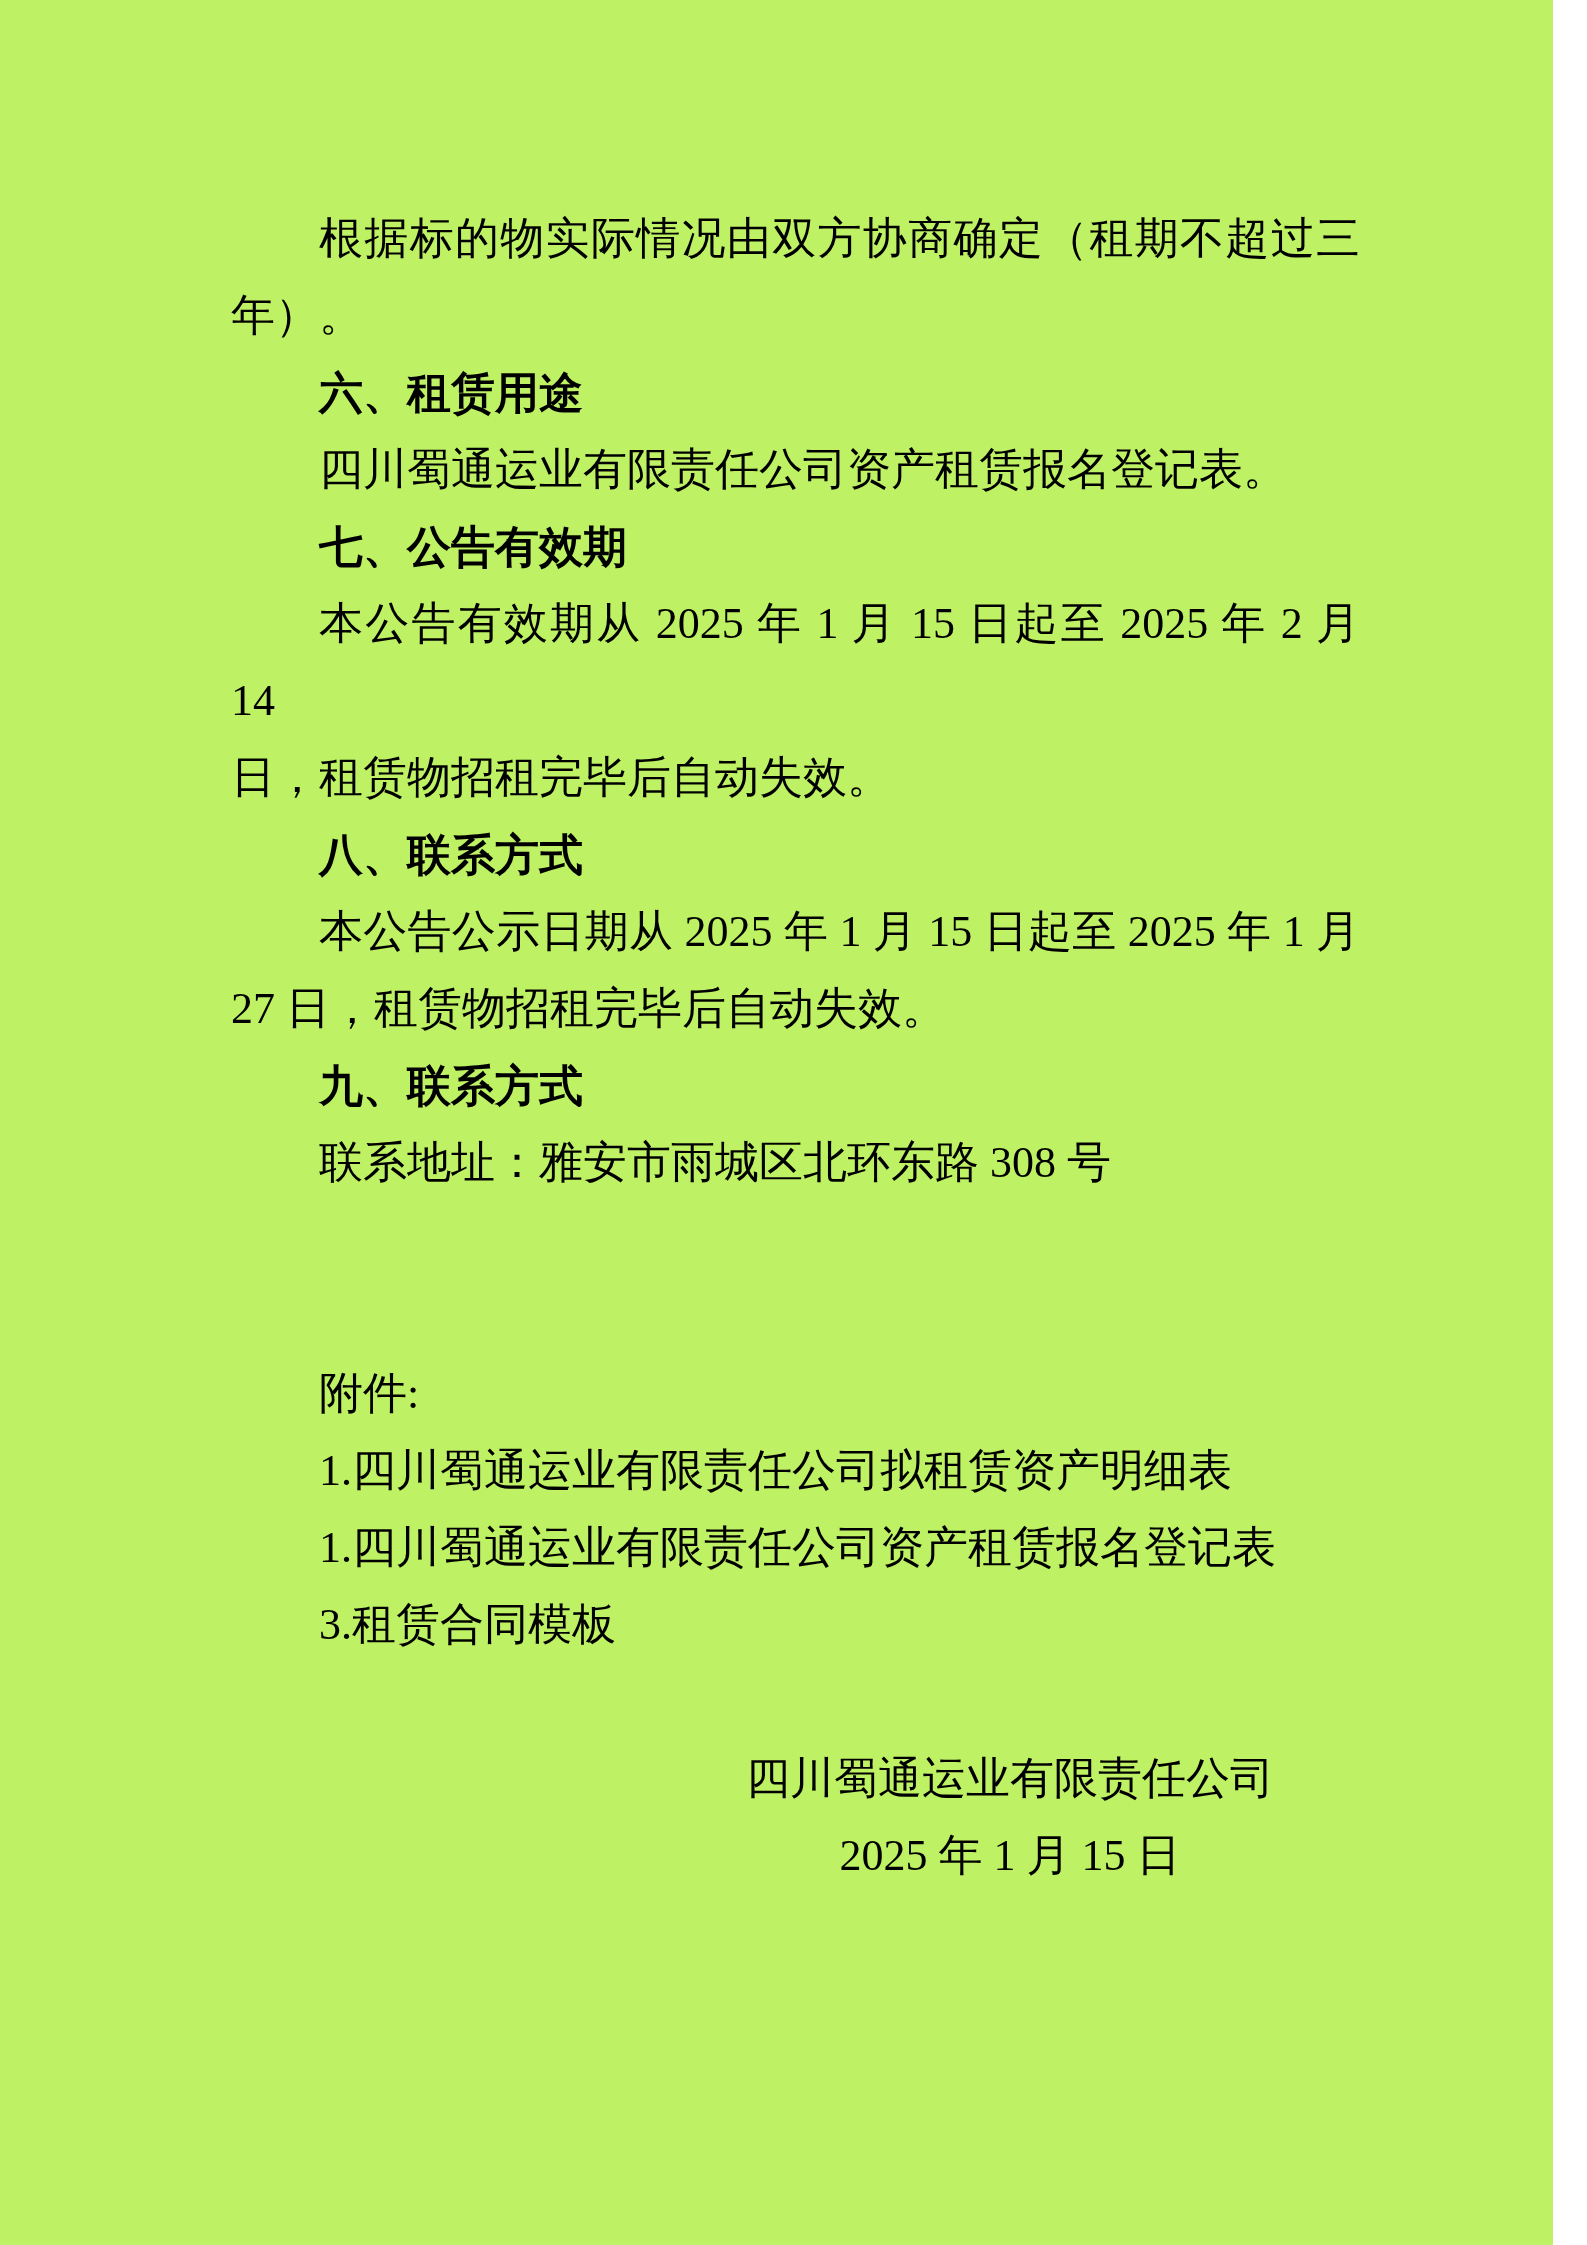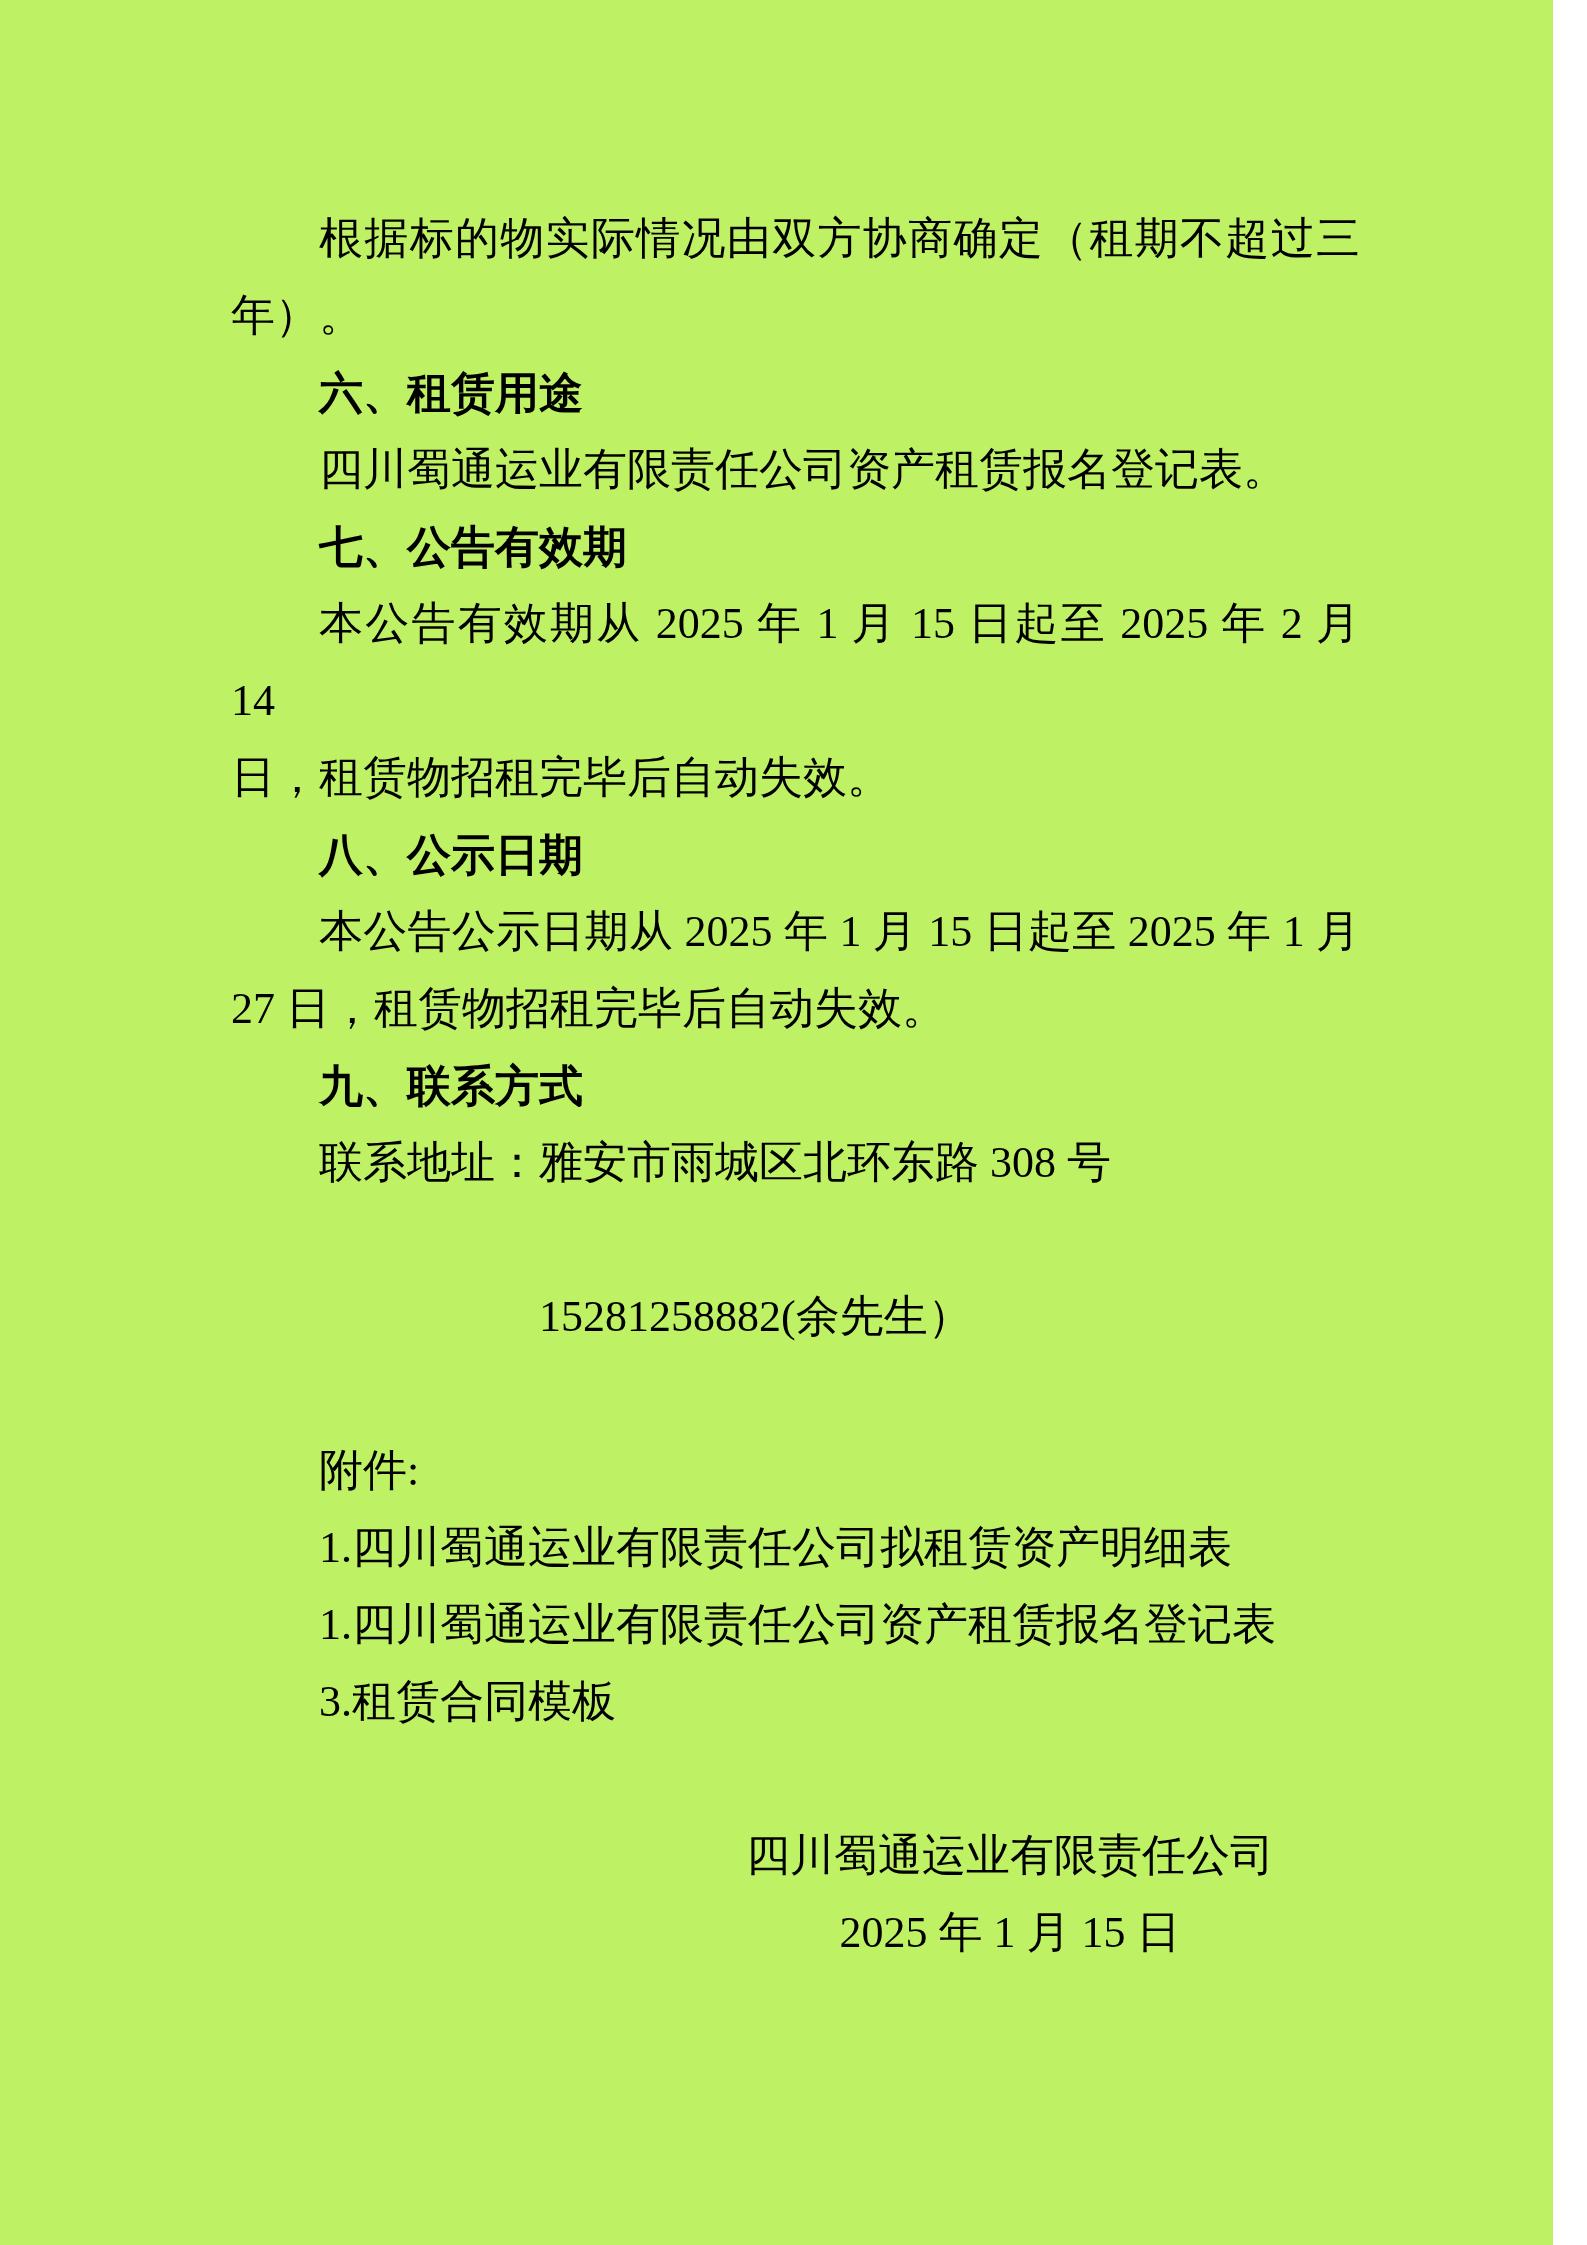--- a/index.html
+++ b/index.html
@@ -62,30 +62,29 @@
     <p class="line indent jfull">根据标的物实际情况由双方协商确定（租期不超过三</p>
     <p class="line">年）。</p>
 
     <p class="heading">六、租赁用途</p>
     <p class="line indent">四川蜀通运业有限责任公司资产租赁报名登记表。</p>
 
     <p class="heading">七、公告有效期</p>
     <p class="line indent jfull">本公告有效期从 2025 年 1 月 15 日起至 2025 年 2 月 14</p>
     <p class="line">日，租赁物招租完毕后自动失效。</p>
 
-    <p class="heading">八、公示日期</p>
+    <p class="heading">八、联系方式</p>
     <p class="line indent jfull">本公告公示日期从 2025 年 1 月 15 日起至 2025 年 1 月</p>
     <p class="line">27 日，租赁物招租完毕后自动失效。</p>
 
     <p class="heading">九、联系方式</p>
     <p class="line indent">联系地址：雅安市雨城区北环东路 308 号</p>
 
     <div class="spacer"></div>
 
-    <p class="line phone2">15281258882(余先生）</p>
 
     <div class="spacer"></div>
 
     <p class="line indent">附件:</p>
     <p class="line indent">1.四川蜀通运业有限责任公司拟租赁资产明细表</p>
     <p class="line indent">1.四川蜀通运业有限责任公司资产租赁报名登记表</p>
     <p class="line indent">3.租赁合同模板</p>
 
     <div class="spacer"></div>
 

